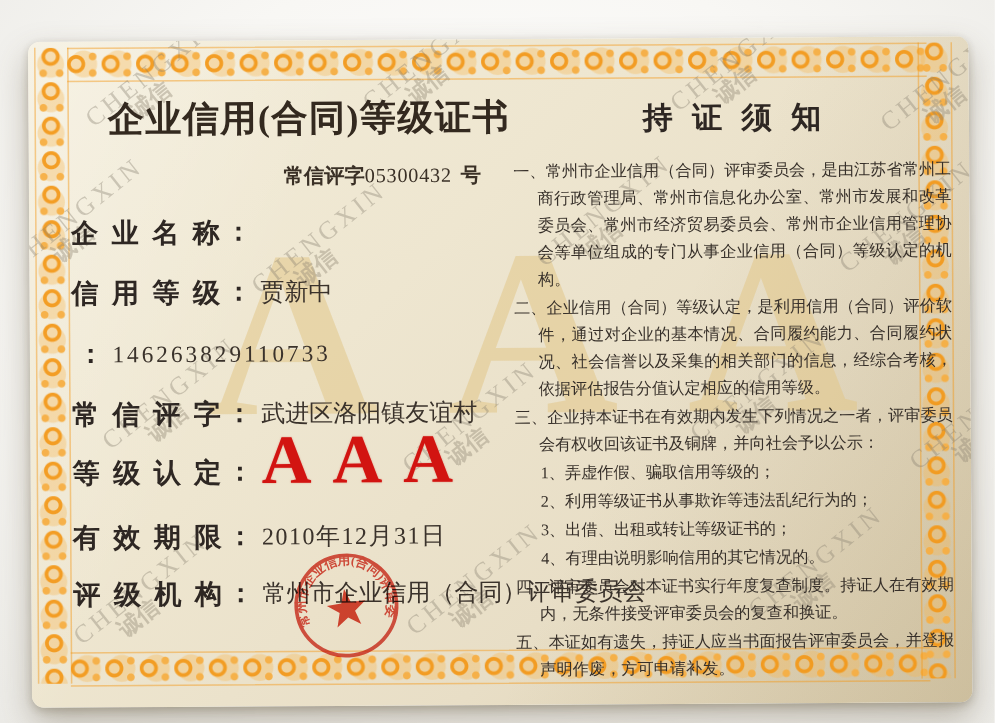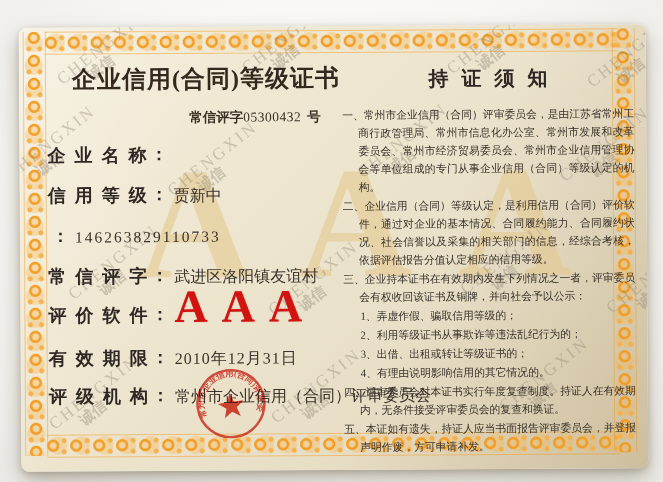--- a/index.html
+++ b/index.html
@@ -206,21 +206,21 @@
       <div class="row r3">
           <span class="colon">：</span>
           <span class="fvalue">146263829110733</span>
       </div>
       <div class="row r4">
         <span class="flabel">常信评字</span>
           <span class="colon">：</span>
           <span class="fvalue">武进区洛阳镇友谊村</span>
       </div>
       <div class="row r5">
-        <span class="flabel">评价软件</span>
+        <span class="flabel">等级认定</span>
           <span class="colon">：</span>
           <span class="fvalue grade">AAA</span>
       </div>
       <div class="row r6">
         <span class="flabel">有效期限</span>
           <span class="colon">：</span>
           <span class="fvalue">2010年12月31日</span>
       </div>
       <div class="row r7">
         <span class="flabel">评级机构</span>

